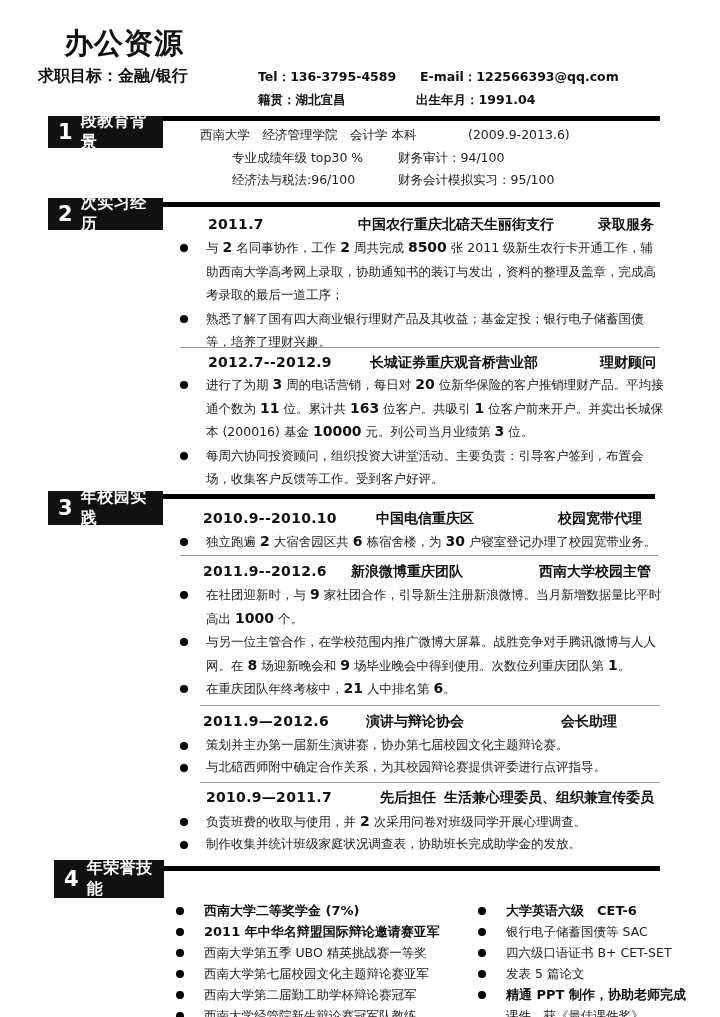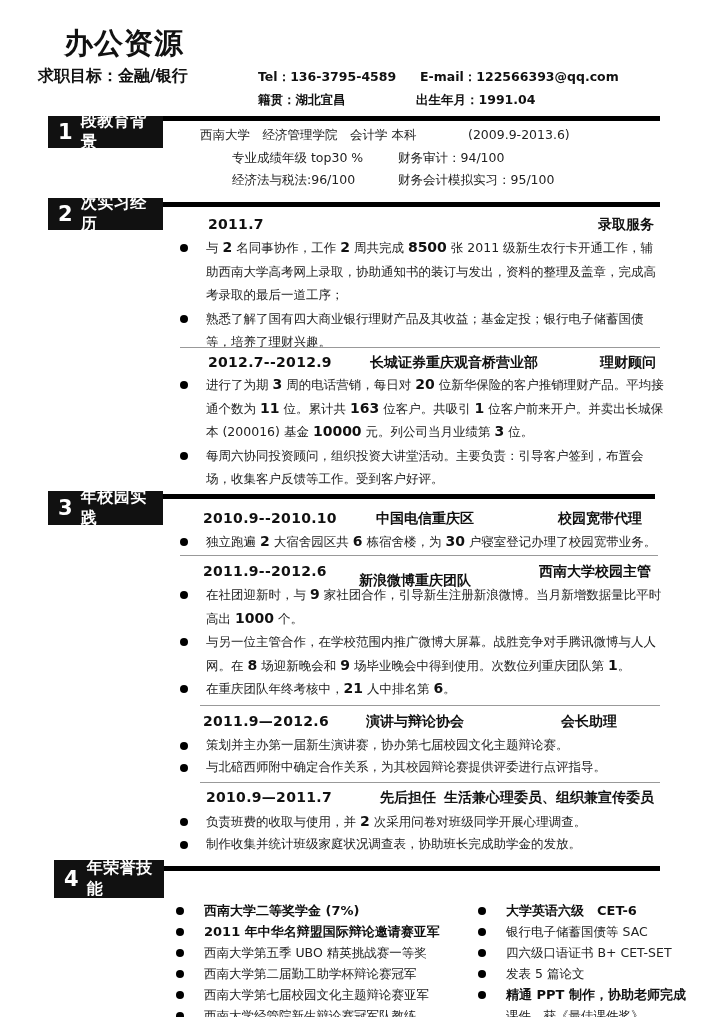--- a/index.html
+++ b/index.html
@@ -58,20 +58,21 @@
 <div class="abs edu" style="left:398px; top:172px;">财务会计模拟实习：95/100</div>
 
 <div class="sec-rule" style="left:120px; top:202px; width:540px;"></div>
 <div class="sec-tab" style="left:48px; top:198px; width:115px; height:32px;">
   <span class="num">2</span>
   <span class="lbl">次实习经历</span>
 </div>
 
 <div class="job-head" style="left:208px; top:216px; width:450px; height:20px;">
   <span class="date">2011.7</span>
+  <span class="org" style="left:150px;">中国农行重庆北碚天生丽街支行</span>
   <span class="role" style="left:390px;">录取服务</span>
 </div>
 <ul class="bullets" style="left:180px; top:236px; width:485px;">
   <li><span class="dot"></span><span>与 <b>2</b> 名同事协作，工作 <b>2</b> 周共完成 <b>8500</b> 张 2011 级新生农行卡开通工作，辅助西南大学高考网上录取，协助通知书的装订与发出，资料的整理及盖章，完成高考录取的最后一道工序；</span></li>
   <li><span class="dot"></span><span>熟悉了解了国有四大商业银行理财产品及其收益；基金定投；银行电子储蓄国债等，培养了理财兴趣。</span></li>
 </ul>
 <div class="thin-rule" style="left:180px; top:347px; width:480px;"></div>
 
 <div class="job-head" style="left:208px; top:354px; width:450px; height:20px;text-decoration:underline;">
   <span class="date">2012.7--2012.9</span>
@@ -94,21 +95,21 @@
   <span class="org" style="left:173px;">中国电信重庆区</span>
   <span class="role" style="left:355px;">校园宽带代理</span>
 </div>
 <ul class="bullets" style="left:180px; top:530px; width:490px;">
   <li><span class="dot"></span><span>独立跑遍 <b>2</b> 大宿舍园区共 <b>6</b> 栋宿舍楼，为 <b>30</b> 户寝室登记办理了校园宽带业务。</span></li>
 </ul>
 <div class="thin-rule" style="left:180px; top:555px; width:478px;"></div>
 
 <div class="job-head" style="left:203px; top:563px; width:455px; height:20px;">
   <span class="date">2011.9--2012.6</span>
-  <span class="org" style="left:156px;margin-top:9px;">新浪微博重庆团队</span>
+  <span class="org" style="left:148px;">新浪微博重庆团队</span>
   <span class="role" style="left:336px;">西南大学校园主管</span>
 </div>
 <ul class="bullets" style="left:180px; top:583px; width:485px;">
   <li><span class="dot"></span><span>在社团迎新时，与 <b>9</b> 家社团合作，引导新生注册新浪微博。当月新增数据量比平时高出 <b>1000</b> 个。</span></li>
   <li><span class="dot"></span><span>与另一位主管合作，在学校范围内推广微博大屏幕。战胜竞争对手腾讯微博与人人网。在 <b>8</b> 场迎新晚会和 <b>9</b> 场毕业晚会中得到使用。次数位列重庆团队第 <b>1</b>。</span></li>
   <li><span class="dot"></span><span>在重庆团队年终考核中，<b>21</b> 人中排名第 <b>6</b>。</span></li>
 </ul>
 <div class="thin-rule" style="left:200px; top:705px; width:460px;"></div>
 
 <div class="job-head" style="left:203px; top:713px; width:455px; height:20px;">
@@ -135,22 +136,22 @@
 <div class="sec-rule" style="left:120px; top:866px; width:540px;"></div>
 <div class="sec-tab" style="left:54px; top:860px; width:110px; height:38px;">
   <span class="num">4</span>
   <span class="lbl">年荣誉技能</span>
 </div>
 
 <ul class="honors" style="left:176px; top:900px; width:280px;">
   <li class="strong"><span class="dot"></span><span>西南大学二等奖学金 (7%)</span></li>
   <li class="strong"><span class="dot"></span><span>2011 年中华名辩盟国际辩论邀请赛亚军</span></li>
   <li><span class="dot"></span><span>西南大学第五季 UBO 精英挑战赛一等奖</span></li>
+  <li><span class="dot"></span><span>西南大学第七届校园文化主题辩论赛亚军</span></li>
   <li><span class="dot"></span><span>西南大学第二届勤工助学杯辩论赛冠军</span></li>
-  <li><span class="dot"></span><span>西南大学第七届校园文化主题辩论赛亚军</span></li>
   <li><span class="dot"></span><span>西南大学经管院新生辩论赛冠军队教练</span></li>
 </ul>
 <ul class="honors" style="left:478px; top:900px; width:240px;">
   <li class="strong"><span class="dot"></span><span>大学英语六级　CET-6</span></li>
   <li><span class="dot"></span><span>银行电子储蓄国债等 SAC</span></li>
   <li><span class="dot"></span><span>四六级口语证书 B+ CET-SET</span></li>
   <li><span class="dot"></span><span>发表 5 篇论文</span></li>
   <li class="strong"><span class="dot"></span><span>精通 PPT 制作，协助老师完成</span></li>
   <li style="padding-left:28px;"><span>课件，获《最佳课件奖》</span></li>
 </ul>

